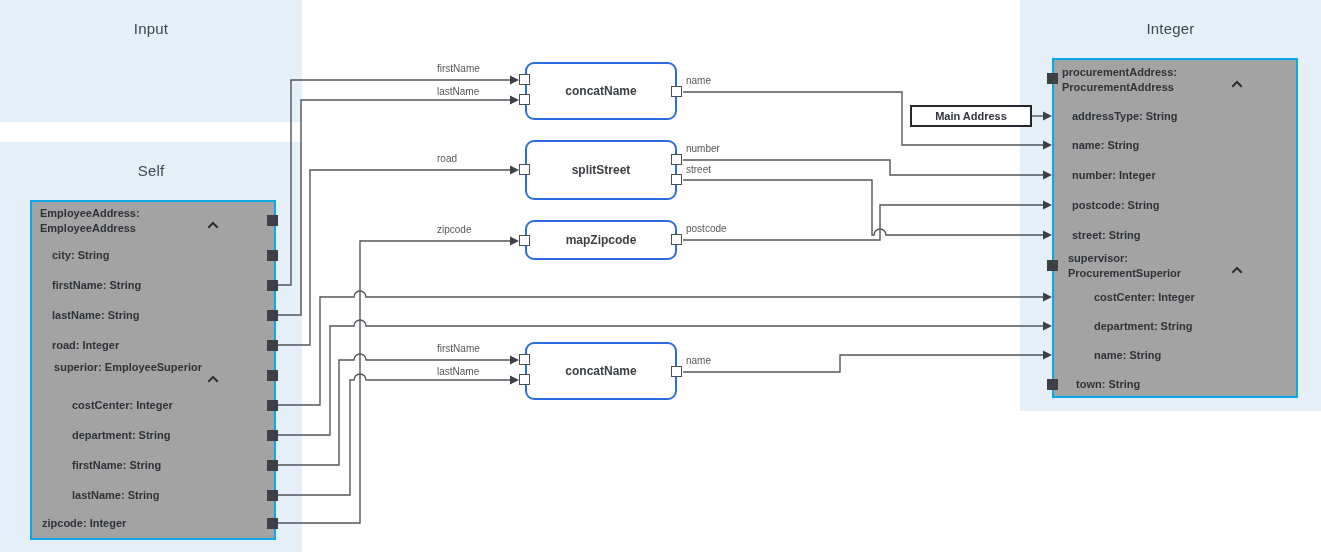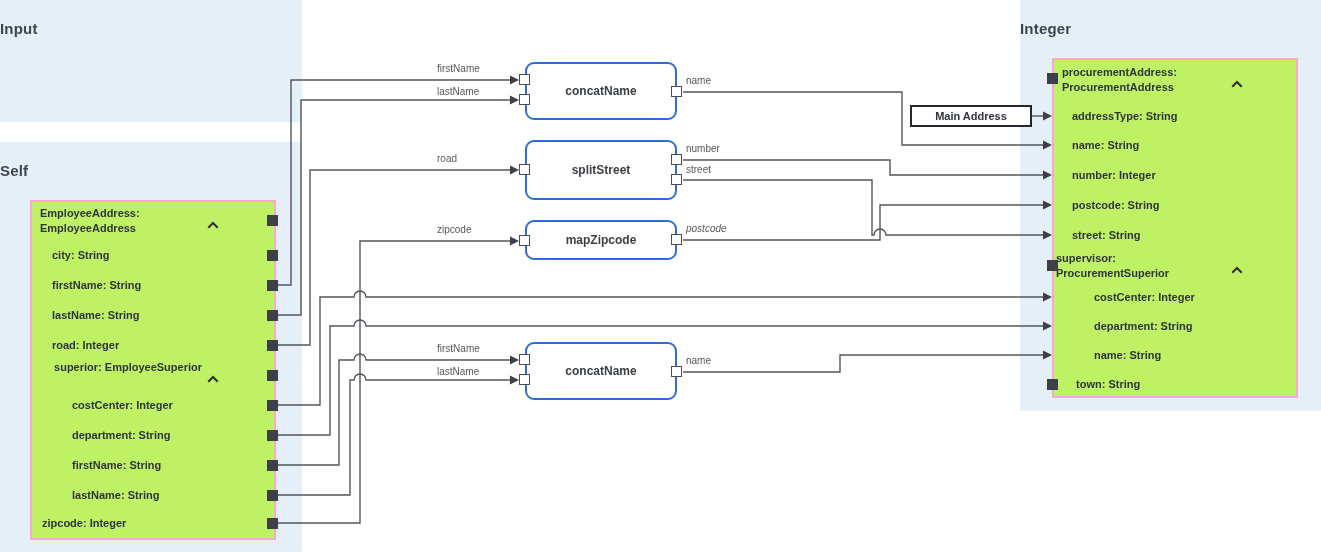--- a/index.html
+++ b/index.html
@@ -1,20 +1,20 @@
 <!DOCTYPE html>
 <html><head>
 <meta charset="utf-8">
 <style>
   html,body{margin:0;padding:0;background:#fff;}
   .canvas{position:relative;width:1321px;height:552px;overflow:hidden;
           font-family:"Liberation Sans",sans-serif;background:#fff;}
   .panel{position:absolute;background:#e4eff8;}
-  .section-title{text-align:left;font-weight:bold;font-size:15px;color:#40454a;padding-top:20px;letter-spacing:.2px;}
-  .schema-box{position:absolute;width:246px;height:340px;background:#bef264;border:2px solid #f9a8d4;box-sizing:border-box;}
+  .section-title{text-align:center;font-weight:normal;font-size:15px;color:#40454a;padding-top:20px;letter-spacing:.2px;}
+  .schema-box{position:absolute;width:246px;height:340px;background:#a3a3a3;border:2px solid #0ea5e9;box-sizing:border-box;}
   .row{position:absolute;font-size:11px;font-weight:bold;color:#2f3338;height:20px;line-height:20px;white-space:nowrap;}
   .hdr{height:30px;line-height:15px;white-space:normal;}
   .chev{position:absolute;width:14px;height:10px;cursor:pointer;}
   .conn{position:absolute;width:11px;height:11px;background:#3d4147;}
   .port{position:absolute;width:11px;height:11px;background:#fff;border:1.5px solid #4a4d52;box-sizing:border-box;}
   .tbox{position:absolute;width:152px;background:#fff;border:2px solid #2d6ce0;border-radius:9px;
         display:flex;align-items:center;justify-content:center;
         font-size:12px;font-weight:bold;color:#3c4043;box-sizing:border-box;}
   .plabel{position:absolute;font-size:10px;color:#55585c;height:12px;line-height:12px;white-space:nowrap;}
   .plabel.r{width:80px;text-align:left;}
@@ -164,42 +164,42 @@
   <div class="port" style="left:519px;top:374px;"></div>
   <div class="port" style="left:671px;top:366px;"></div>
 
   <div class="plabel r" style="left:437px;top:63px;">firstName</div>
   <div class="plabel r" style="left:437px;top:86px;">lastName</div>
   <div class="plabel" style="left:686px;top:75px;">name</div>
   <div class="plabel r" style="left:437px;top:153px;">road</div>
   <div class="plabel" style="left:686px;top:143px;">number</div>
   <div class="plabel" style="left:686px;top:164px;">street</div>
   <div class="plabel r" style="left:437px;top:224px;">zipcode</div>
-  <div class="plabel" style="left:686px;top:223px;font-style:italic;">postcode</div>
+  <div class="plabel" style="left:686px;top:223px;">postcode</div>
   <div class="plabel r" style="left:437px;top:343px;">firstName</div>
   <div class="plabel r" style="left:437px;top:366px;">lastName</div>
   <div class="plabel" style="left:686px;top:355px;">name</div>
 
   <div class="const-box">Main Address</div>
 
   <div class="schema-box" style="left:1052px;top:58px;">
     <div class="row hdr" style="left:8px;top:5px;width:168px;">
       <span>procurementAddress: ProcurementAddress</span>
     </div>
     <span class="chev" style="left:176px;top:15px;">
       <svg width="14" height="10" viewBox="0 0 14 10">
           <path d="M7 1.5 L1.5 7 L3 8.5 L7 4.6 L11 8.5 L12.5 7 Z" fill="#2d3136"></path>
         </svg>
     </span>
     <div class="row" style="left:18px;top:46px;">addressType: String</div>
     <div class="row" style="left:18px;top:75px;">name: String</div>
     <div class="row" style="left:18px;top:105px;">number: Integer</div>
     <div class="row" style="left:18px;top:135px;">postcode: String</div>
     <div class="row" style="left:18px;top:165px;">street: String</div>
-    <div class="row hdr" style="left:2px;top:191px;width:155px;">
+    <div class="row hdr" style="left:14px;top:191px;width:155px;">
       <span>supervisor: ProcurementSuperior</span>
     </div>
     <span class="chev" style="left:176px;top:201px;">
       <svg width="14" height="10" viewBox="0 0 14 10">
           <path d="M7 1.5 L1.5 7 L3 8.5 L7 4.6 L11 8.5 L12.5 7 Z" fill="#2d3136"></path>
         </svg>
     </span>
     <div class="row" style="left:40px;top:227px;">costCenter: Integer</div>
     <div class="row" style="left:40px;top:256px;">department: String</div>
     <div class="row" style="left:40px;top:285px;">name: String</div>

